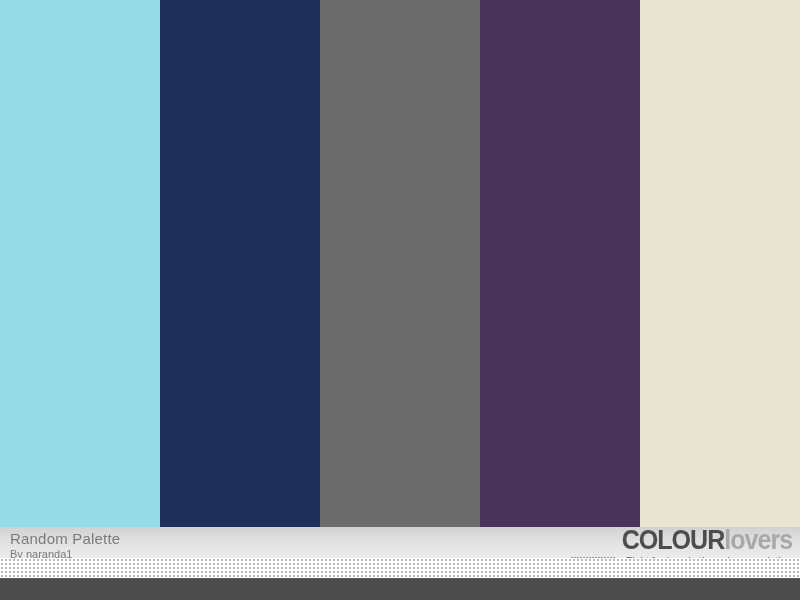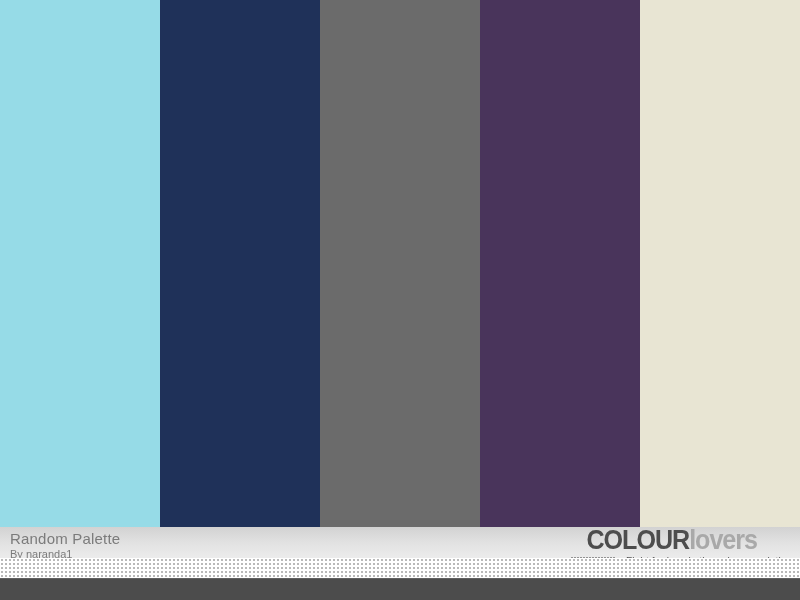--- a/index.html
+++ b/index.html
@@ -69,21 +69,21 @@
     color: #7b7b7b;
     white-space: nowrap;
     text-decoration: underline;
   }
 
   
   .brand {
     position: absolute;
     right: 8px;
     top: 0px;
-    text-align: left;
+    text-align: right;
     line-height: 1;
   }
   .brand-wordmark {
     font-size: 27px;
     font-weight: bold;
     letter-spacing: -1.1px;
     line-height: 1;
     white-space: nowrap;
     transform: scaleX(0.93);
     transform-origin: right center;

